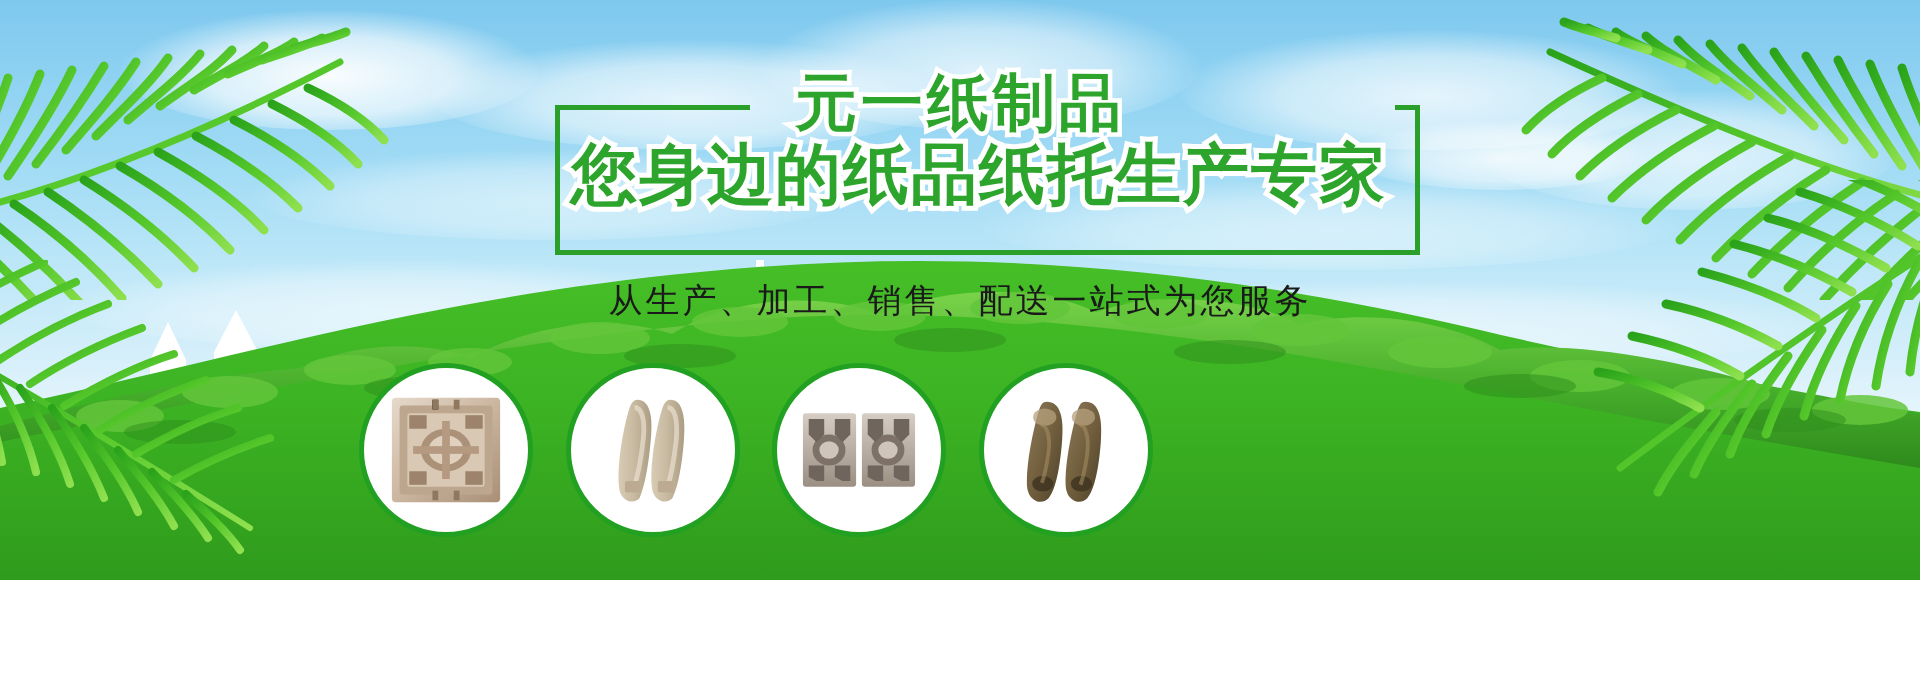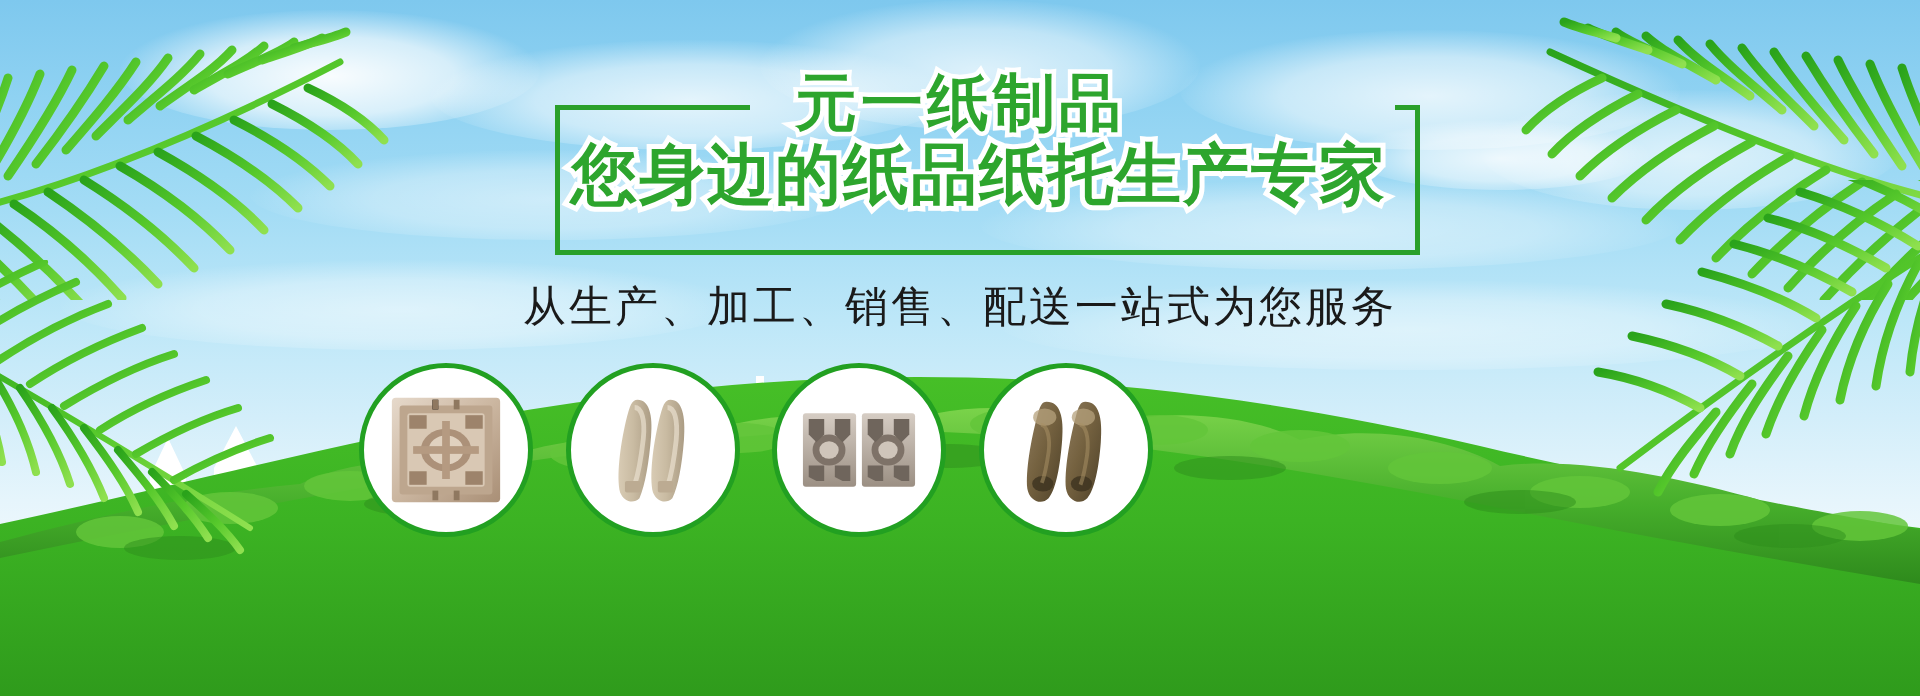--- a/index.html
+++ b/index.html
@@ -1,20 +1,20 @@
 <!DOCTYPE html>
 <html><head>
 <meta charset="utf-8">
 <style>
   html,body{margin:0;padding:0;background:#fff;}
   body{font-family:"Liberation Sans","DejaVu Sans",sans-serif;}
 
   #banner{
     position:relative;
-    width:1920px;height:696px;
+    width:1920px;height:580px;
     overflow:hidden;
   }
 
   
   .sky{
     position:absolute;inset:0;
     background:
       linear-gradient(to bottom,
         #7ec8ee 0%,
         #8fd2f2 14%,
@@ -100,21 +100,21 @@
     font-size:66px;
     letter-spacing:2px;
     color:#2da52d;
     -webkit-text-stroke:10px #ffffff;
     paint-order:stroke fill;
     line-height:1.05;
   }
   .tagline{
     position:absolute;left:0;top:278px;width:1920px;text-align:center;
     font-family:"DejaVu Sans","Liberation Sans",sans-serif;
-    font-size:43px;
+    font-size:34px;
     letter-spacing:3px;
     color:#1a1a1a;
   }
 
   
   .circles{
     position:absolute;left:0;top:0;width:1920px;height:700px;
     pointer-events:none;
   }
   .circle{

